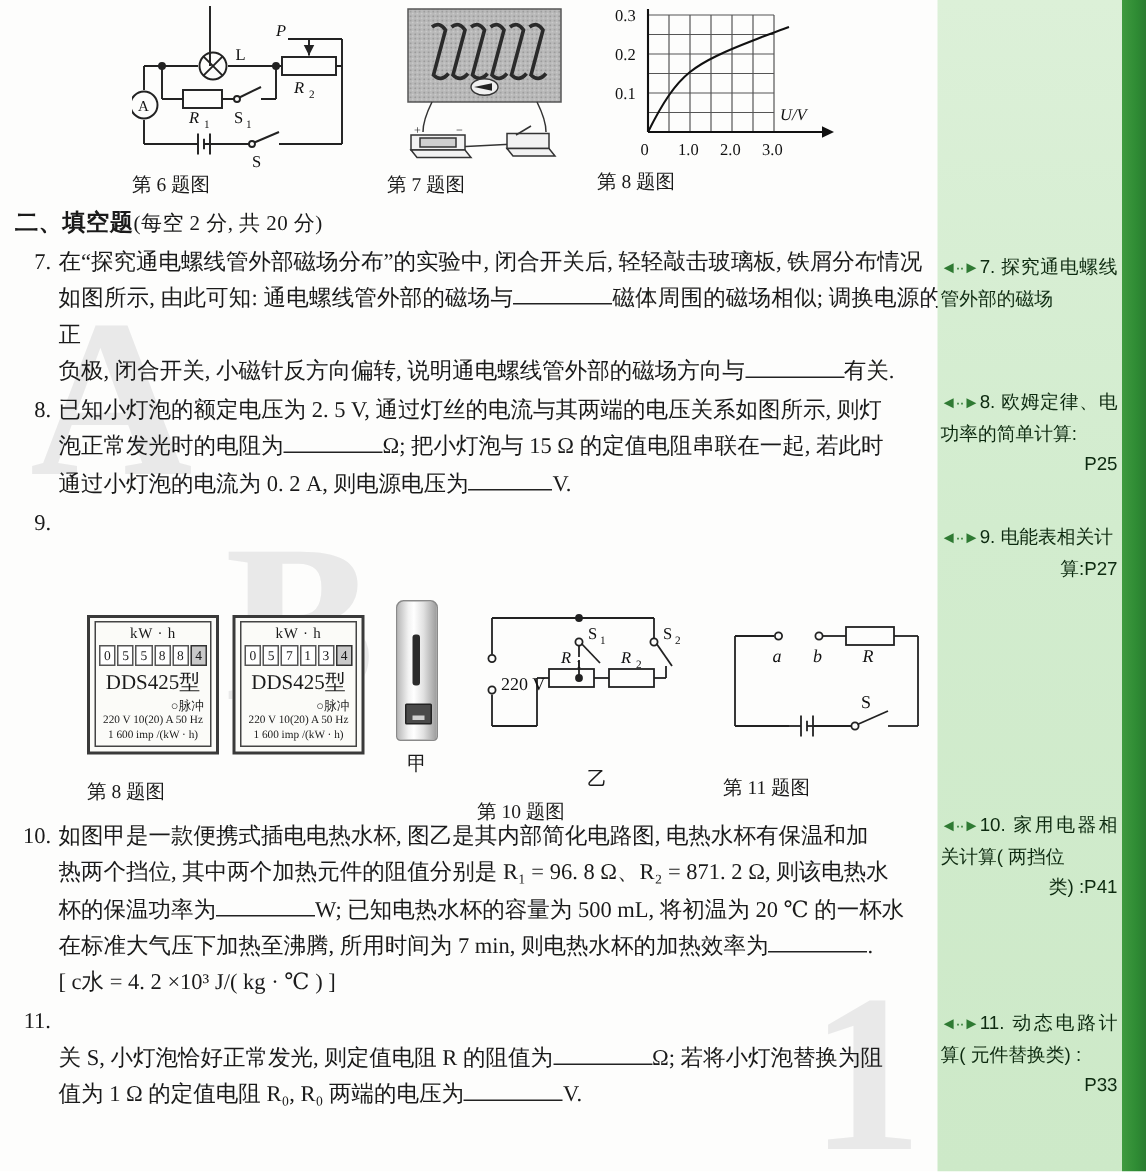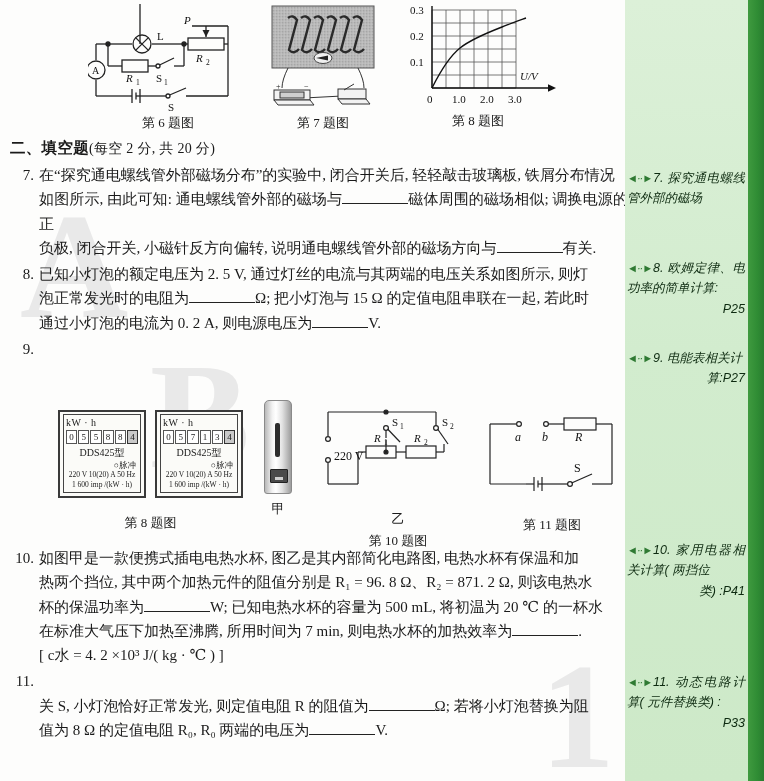--- a/index.html
+++ b/index.html
@@ -42,21 +42,21 @@
     position: absolute;
     left: 0; top: 0;
     width: 620px;
     height: 132px;
     z-index: 2;
   }
   .fig {
     position: absolute;
   }
   .fig-cap {
-    text-align: center;
+    text-align: left;
     font-size: 13px;
     margin-top: 2px;
     white-space: nowrap;
   }
 
   
   .fig6 { left: 88px; top: 4px; width: 160px; }
   
   .fig7 { left: 258px; top: 4px; width: 130px; }
   
@@ -122,20 +122,21 @@
     border: 2px solid #3a3a3a;
     background: #fbfbf8;
     padding: 2px 3px 3px 3px;
     box-sizing: border-box;
   }
   .meter-inner {
     border: 1px solid #444;
     padding: 2px 2px 3px 2px;
   }
   .m-unit {
+    text-align: center;
     font-size: 10px;
     letter-spacing: 0.5px;
     line-height: 1.1;
   }
   .m-digits {
     display: flex;
     justify-content: center;
     gap: 1px;
     margin: 2px 0 3px 0;
   }
@@ -147,21 +148,21 @@
     text-align: center;
     font-size: 9px;
     border: 1px solid #555;
     background: #fff;
     font-family: "Liberation Serif", serif;
   }
   .m-digits span.red {
     background: #c9c9c9;
     border-color: #333;
   }
-  .m-model { text-align: center; font-size: 10px; line-height: 1.25; }
+  .m-model { text-align: center; font-size: 14px; line-height: 1.25; }
   .m-pulse { text-align: right; font-size: 8.5px; line-height: 1.25; padding-right: 2px;}
   .m-spec  { text-align: center; font-size: 7.5px; line-height: 1.25; }
 
   
   .cup { position: absolute; left: 264px; top: 4px; }
   .cup-body {
     width: 26px; height: 92px;
     border-radius: 5px 5px 3px 3px;
     background: linear-gradient(90deg,#b9b9b9 0%, #f2f2f2 28%, #ffffff 42%, #e2e2e2 66%, #9d9d9d 100%);
     border: 1px solid #8a8a8a;
@@ -188,21 +189,20 @@
   }
   .sub-cap { text-align: center; font-size: 13px; margin-top: 6px; }
 
   
   .sidebar {
     position: absolute;
     right: 0; top: 0;
     width: 139px;
     height: 781px;
     z-index: 4;
-    font-style: italic;
   }
   .sb-bg {
     position: absolute;
     left: 0; top: 0;
     width: 123px; height: 781px;
     background: linear-gradient(180deg,#dcf0d8 0%, #d2ecce 45%, #cde9c8 100%);
   }
   .sb-edge {
     position: absolute;
     right: 0; top: 0;
@@ -574,21 +574,21 @@
         <span>在标准大气压下加热至沸腾, 所用时间为 7 min, 则电热水杯的加热效率为</span><span class="blank long"></span><span>.</span><br>
         <span>[ c水 = 4. 2 ×10³ J/( kg · ℃ ) ]</span>
       </div>
     </div>
 
     <div class="q">
       <div class="q-num">11.</div>
       <div class="q-body">
         <br>
         <span>关 S, 小灯泡恰好正常发光, 则定值电阻 R 的阻值为</span><span class="blank long"></span><span>Ω; 若将小灯泡替换为阻</span><br>
-        <span>值为 8 Ω 的定值电阻 R₀, R₀ 两端的电压为</span><span class="blank long"></span><span>V.</span>
+        <span>值为 1 Ω 的定值电阻 R₀, R₀ 两端的电压为</span><span class="blank long"></span><span>V.</span>
       </div>
     </div>
   </div>
 
   <div class="sidebar">
     <div class="sb-bg"></div>
     <div class="sb-edge"></div>
 
     <div class="sb-note" style="top:168px">
       <span class="arrow">◄··►</span><span>7.</span> <span>探究通电螺</span><span>线管外部的磁场</span>

